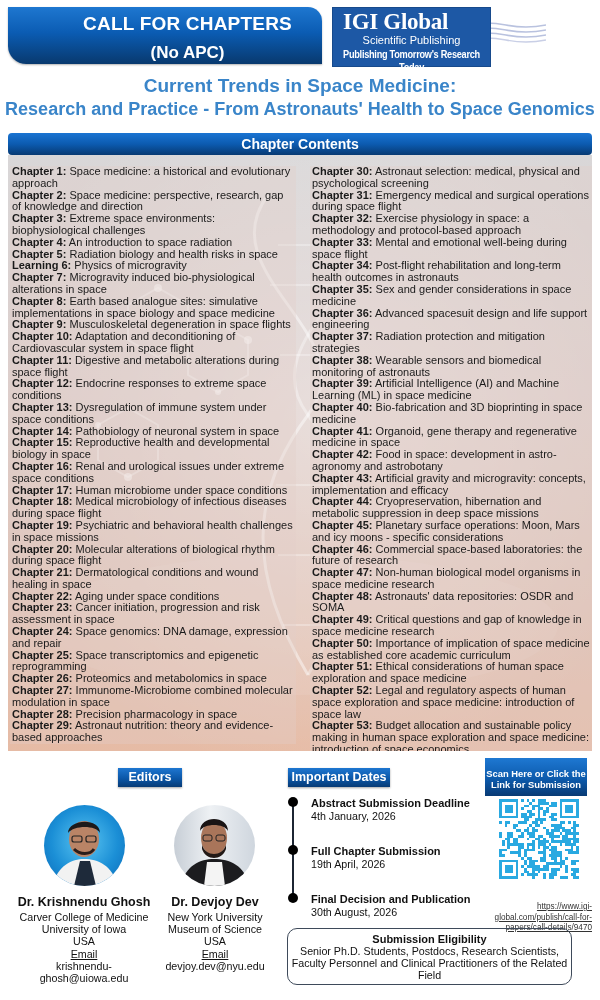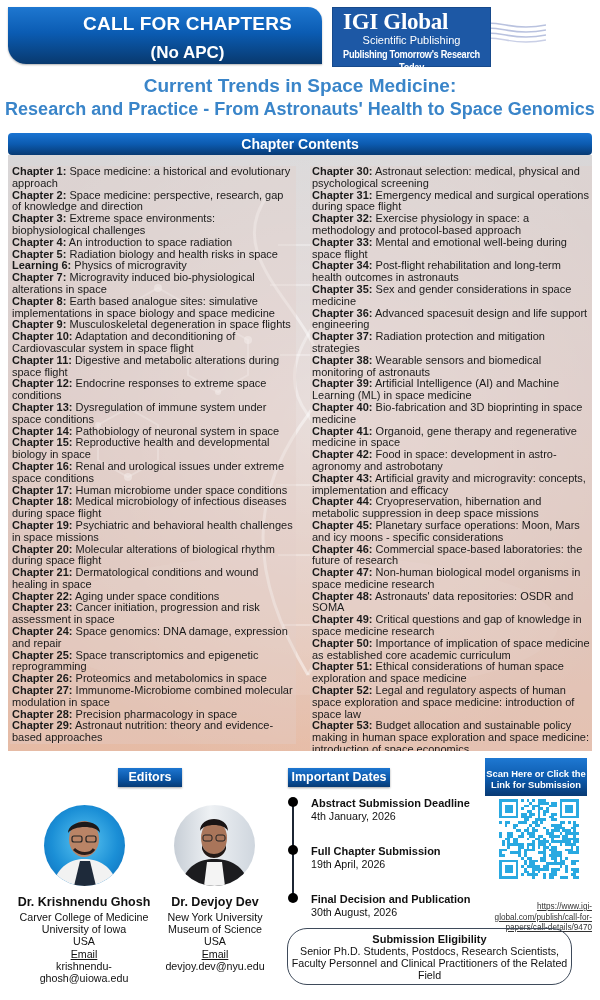--- a/index.html
+++ b/index.html
@@ -92,21 +92,21 @@
     position: absolute; left: 485px; top: 758px; width: 102px; height: 38px;
     background: linear-gradient(180deg, #1e78d2 0%, #0c5aac 55%, #083a74 100%);
     color: #fff; font-weight: bold; font-size: 9.4px; line-height: 11px; text-align: center; padding-top: 10px;
   }
   .qr { position: absolute; left: 499px; top: 799px; width: 80px; height: 80px; }
   .qr-link { position: absolute; left: 488px; top: 879px; width: 104px; text-align: right; font-size: 8.2px; line-height: 10.5px; color: #333; text-decoration: underline; margin-top: 23px; }
 
   
   .elig {
     position: absolute; left: 287px; top: 928px; width: 285px; height: 57px;
-    border: 1.3px solid #3e4a5a; border-radius: 20px; text-align: center;
+    border: 1.3px solid #3e4a5a; border-radius: 10px; text-align: center;
     font-size: 10.7px; line-height: 12px; padding-top: 4px;
   }
   .elig .lbl { font-weight: bold; font-size: 11px; }
 </style>
 </head>
 <body>
 
 <div class="cfc-banner">
   <div class="l1">CALL FOR CHAPTERS</div>
   <div class="l2">(No APC)</div>

